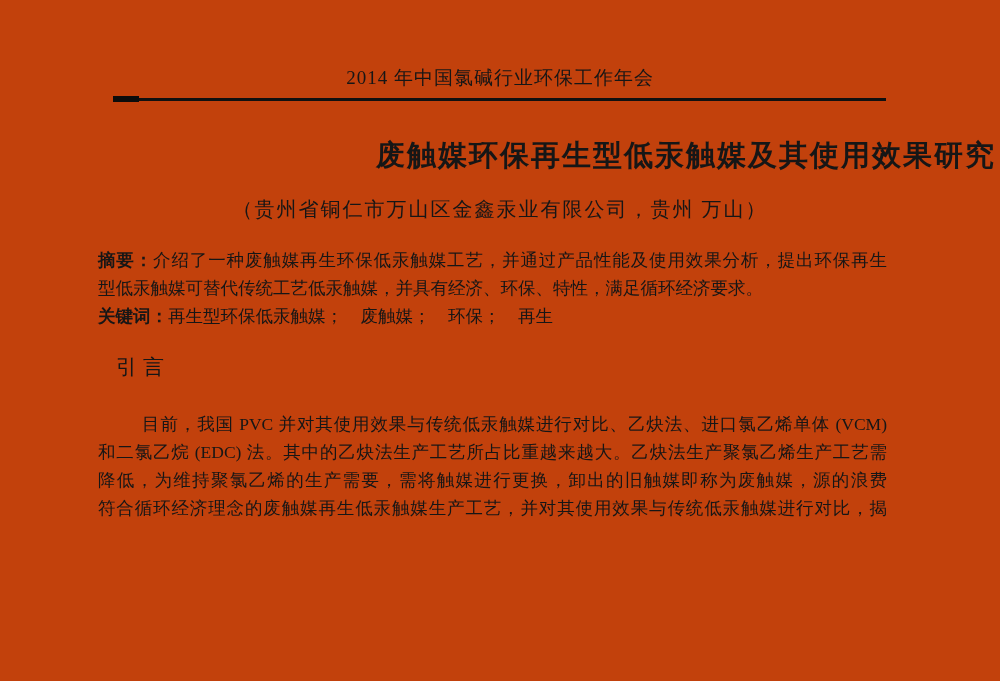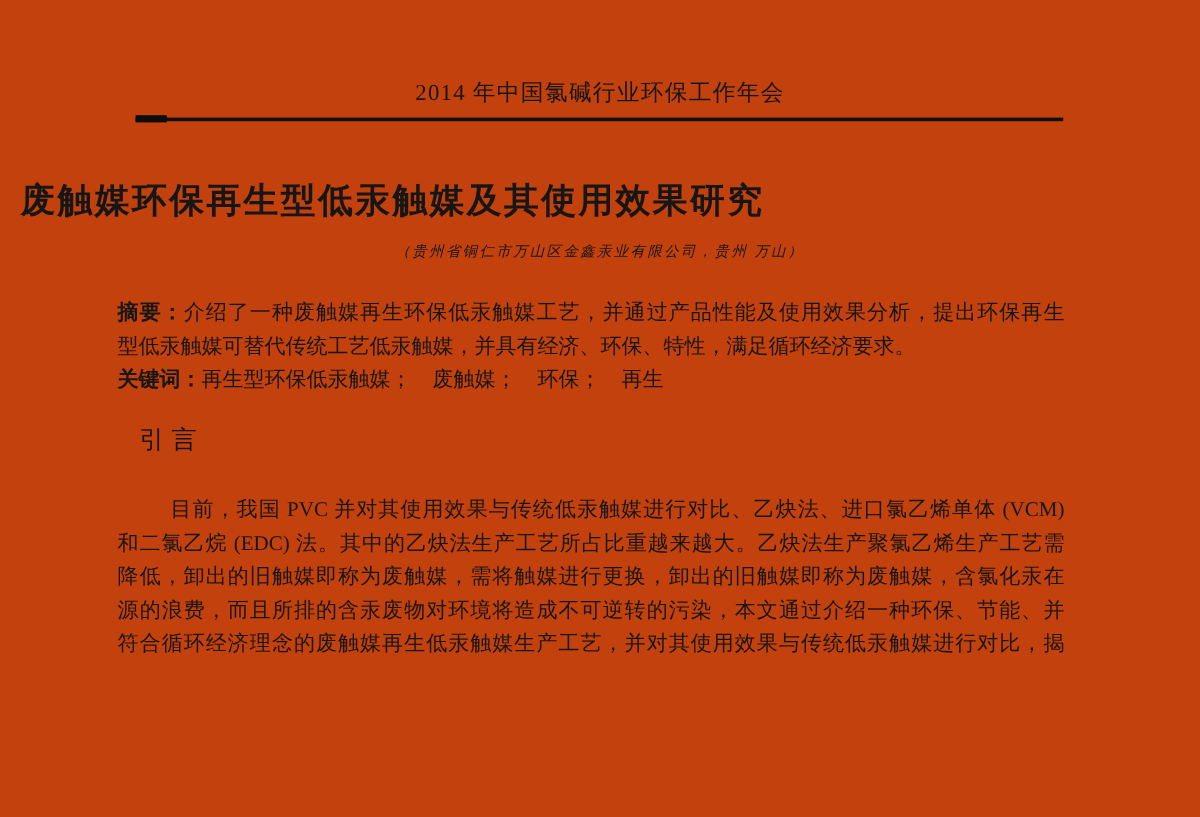--- a/index.html
+++ b/index.html
@@ -40,35 +40,34 @@
     left: 113px;
     width: 26px;
     height: 6px;
     background: #0c0c0c;
   }
   .paper-title {
     position: absolute;
     top: 131px;
     left: 0;
     right: 0;
-    margin: 17px;
-    text-align: left;
+    margin: 4px;
+    text-align: right;
     font-size: 29px;
     font-weight: bold;
     letter-spacing: 2px;
     line-height: 40px;
   }
   .affiliation {
     position: absolute;
     top: 197px;
     left: 0;
     right: 0;
     text-align: center;
-    font-size: 12px;
-    font-style: italic;
+    font-size: 20px;
     letter-spacing: 2px;
     line-height: 24px;
   }
   .col {
     position: absolute;
     left: 98px;
     width: 789px;
   }
   .abstract-block { top: 246px; }
   .keywords-line  { top: 302px; }
@@ -130,18 +129,17 @@
     <div class="tline">
       <span>型低汞触媒可替代传统工艺低汞触媒，并具有经济、环保、特性，满足循环经济要求。</span>
     </div>
   </div>
 
   <h2 class="section-heading">引言</h2>
 
   <div class="col body-paragraph">
       <div class="tline">目前，我国 PVC 并对其使用效果与传统低汞触媒进行对比、乙炔法、进口氯乙烯单体 (VCM)</div>
       <div class="tline">和二氯乙烷 (EDC) 法。其中的乙炔法生产工艺所占比重越来越大。乙炔法生产聚氯乙烯生产工艺需</div>
-      <div class="tline">降低，卸出的旧触媒即称为废触媒，需将触媒进行更换，卸出的旧触媒即称为废触媒，含氯化汞在</div>
-      <div class="tline">源的浪费，而且所排的含汞废物对环境将造成不可逆转的污染，本文通过介绍一种环保、节能、并</div>
+      <div class="tline">降低，为维持聚氯乙烯的生产需要，需将触媒进行更换，卸出的旧触媒即称为废触媒，源的浪费</div>
       <div class="tline">符合循环经济理念的废触媒再生低汞触媒生产工艺，并对其使用效果与传统低汞触媒进行对比，揭</div>
     </div>
 
 </div>
 
 </body></html>

